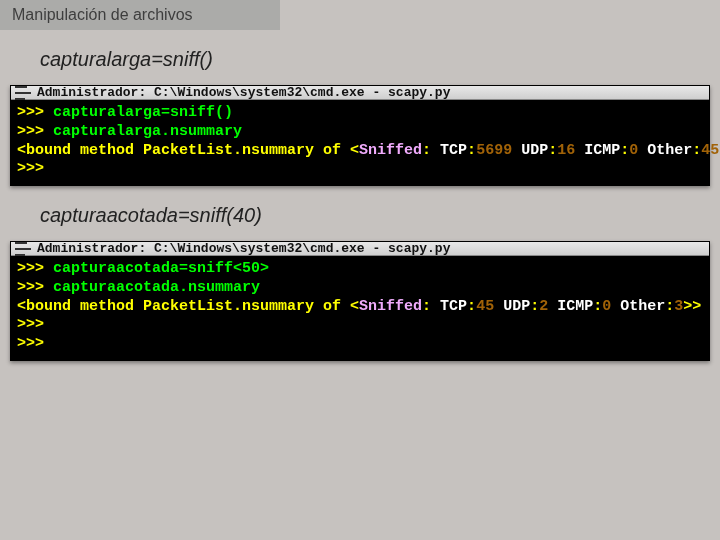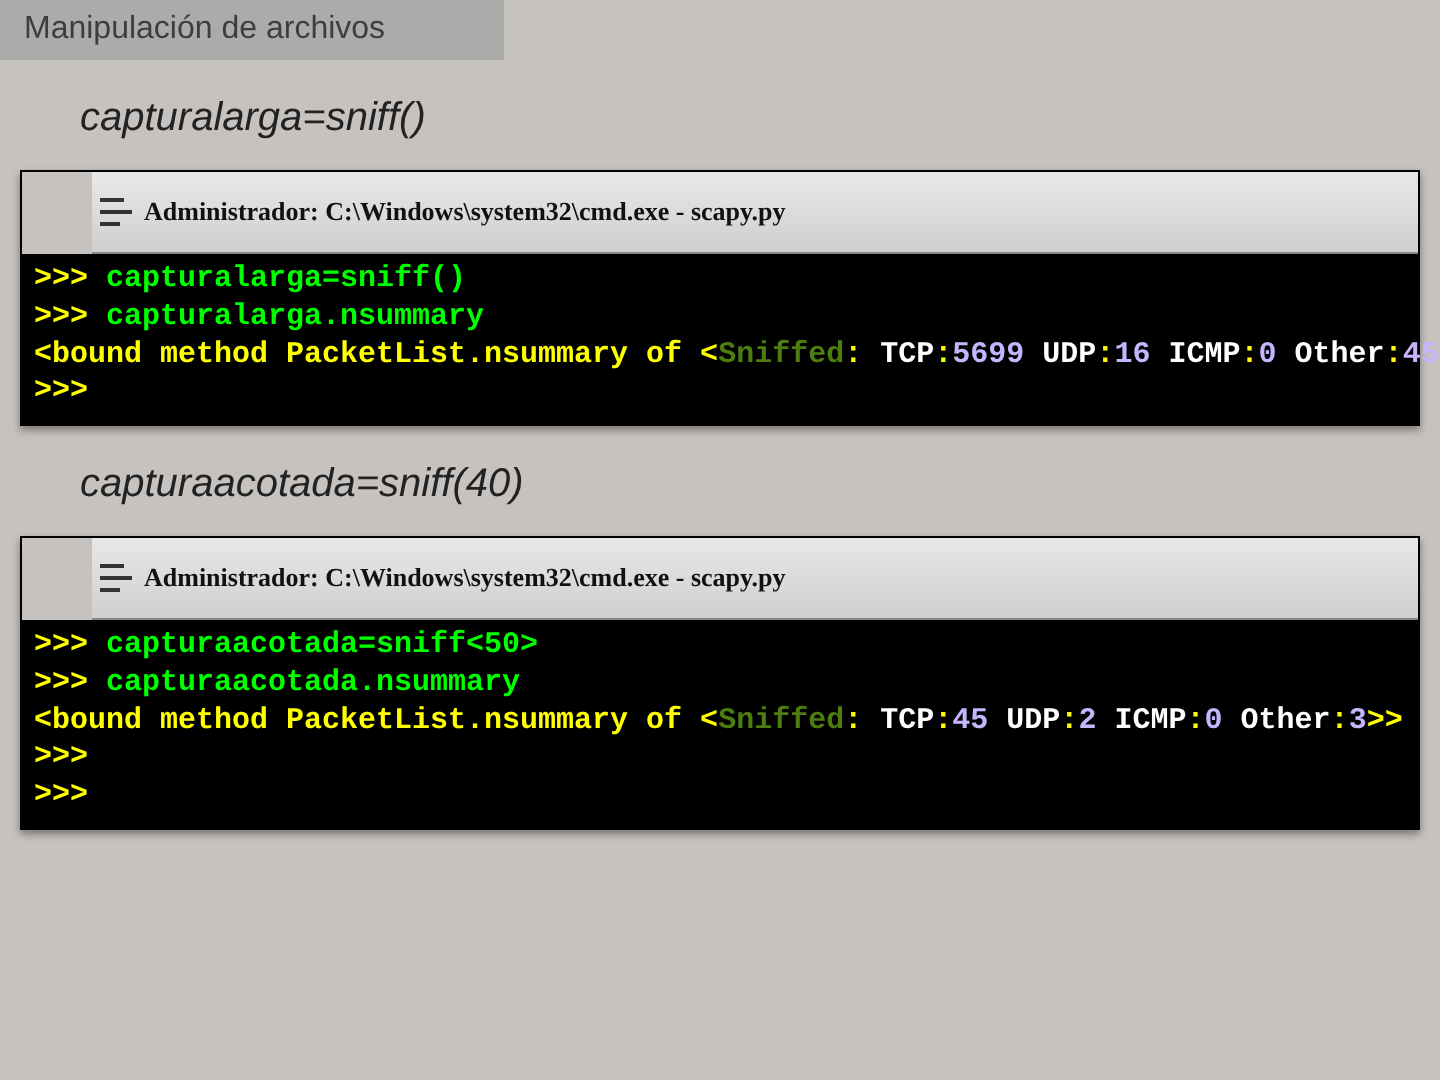--- a/index.html
+++ b/index.html
@@ -1,27 +1,27 @@
 <!DOCTYPE html>
 <html><head>
 <meta charset="utf-8">
 <style>
   * { margin:0; padding:0; box-sizing:border-box; }
   body { width:720px; height:540px; background:#c6c2bf; font-family:Arial,Helvetica,sans-serif; }
-  .slide-title { background:#ababa9; color:#3e3e3e; font-size:16px; padding:6px 12px; width:252px; }
+  .slide-title { background:#ababa9; color:#3e3e3e; font-size:16px; padding:6px 12px; width:280px; }
   .code-label { font-style:italic; font-size:20px; color:#222; padding:18px 0 14px 40px; }
   .term-win { margin:0 10px 0 10px; border:1px solid #000; box-shadow:0 2px 4px rgba(0,0,0,.4); }
-  .titlebar { display:flex; align-items:center; background:linear-gradient(#e8e8e8,#cfcfcf); border-bottom:1px solid #888; height:41px; padding:0 4px; font-family:Liberation Serif, serif; font-weight:bold; font-size:13px; color:#111;margin-left:35px; }
+  .titlebar { display:flex; align-items:center; background:linear-gradient(#e8e8e8,#cfcfcf); border-bottom:1px solid #888; height:14px; padding:0 4px; font-family:Liberation Mono, monospace; font-weight:bold; font-size:13px; color:#111; }
   .sysicon { width:16px; height:14px; margin-right:6px; display:flex; flex-direction:column; justify-content:space-between; }
   .sysicon span { display:block; height:2px; background:#333; }
   .sysicon span:nth-child(1){width:12px}
   .sysicon span:nth-child(2){width:16px}
   .sysicon span:nth-child(3){width:10px}
   .term-body { background:#000; padding:4px 6px 6px 6px; font-family:"Lucida Console","Courier New",monospace; font-size:15px; font-weight:bold; line-height:1.25; white-space:pre; color:#00ff00; }
-  .yl{color:#ffff00} .gr{color:#00ff00} .gy{color:#4d7c0f} .cy{color:#ffffff} .mg{color:#c4b5fd}
+  .yl{color:#ffff00} .gr{color:#00ff00} .gy{color:#f0abfc} .cy{color:#ffffff} .mg{color:#a16207}
 </style>
 </head>
 <body>
 
 <div class="slide-title">Manipulación de archivos</div>
 
 <div class="code-label">capturalarga=sniff()</div>
 
 <div class="term-win">
   <div class="titlebar">

